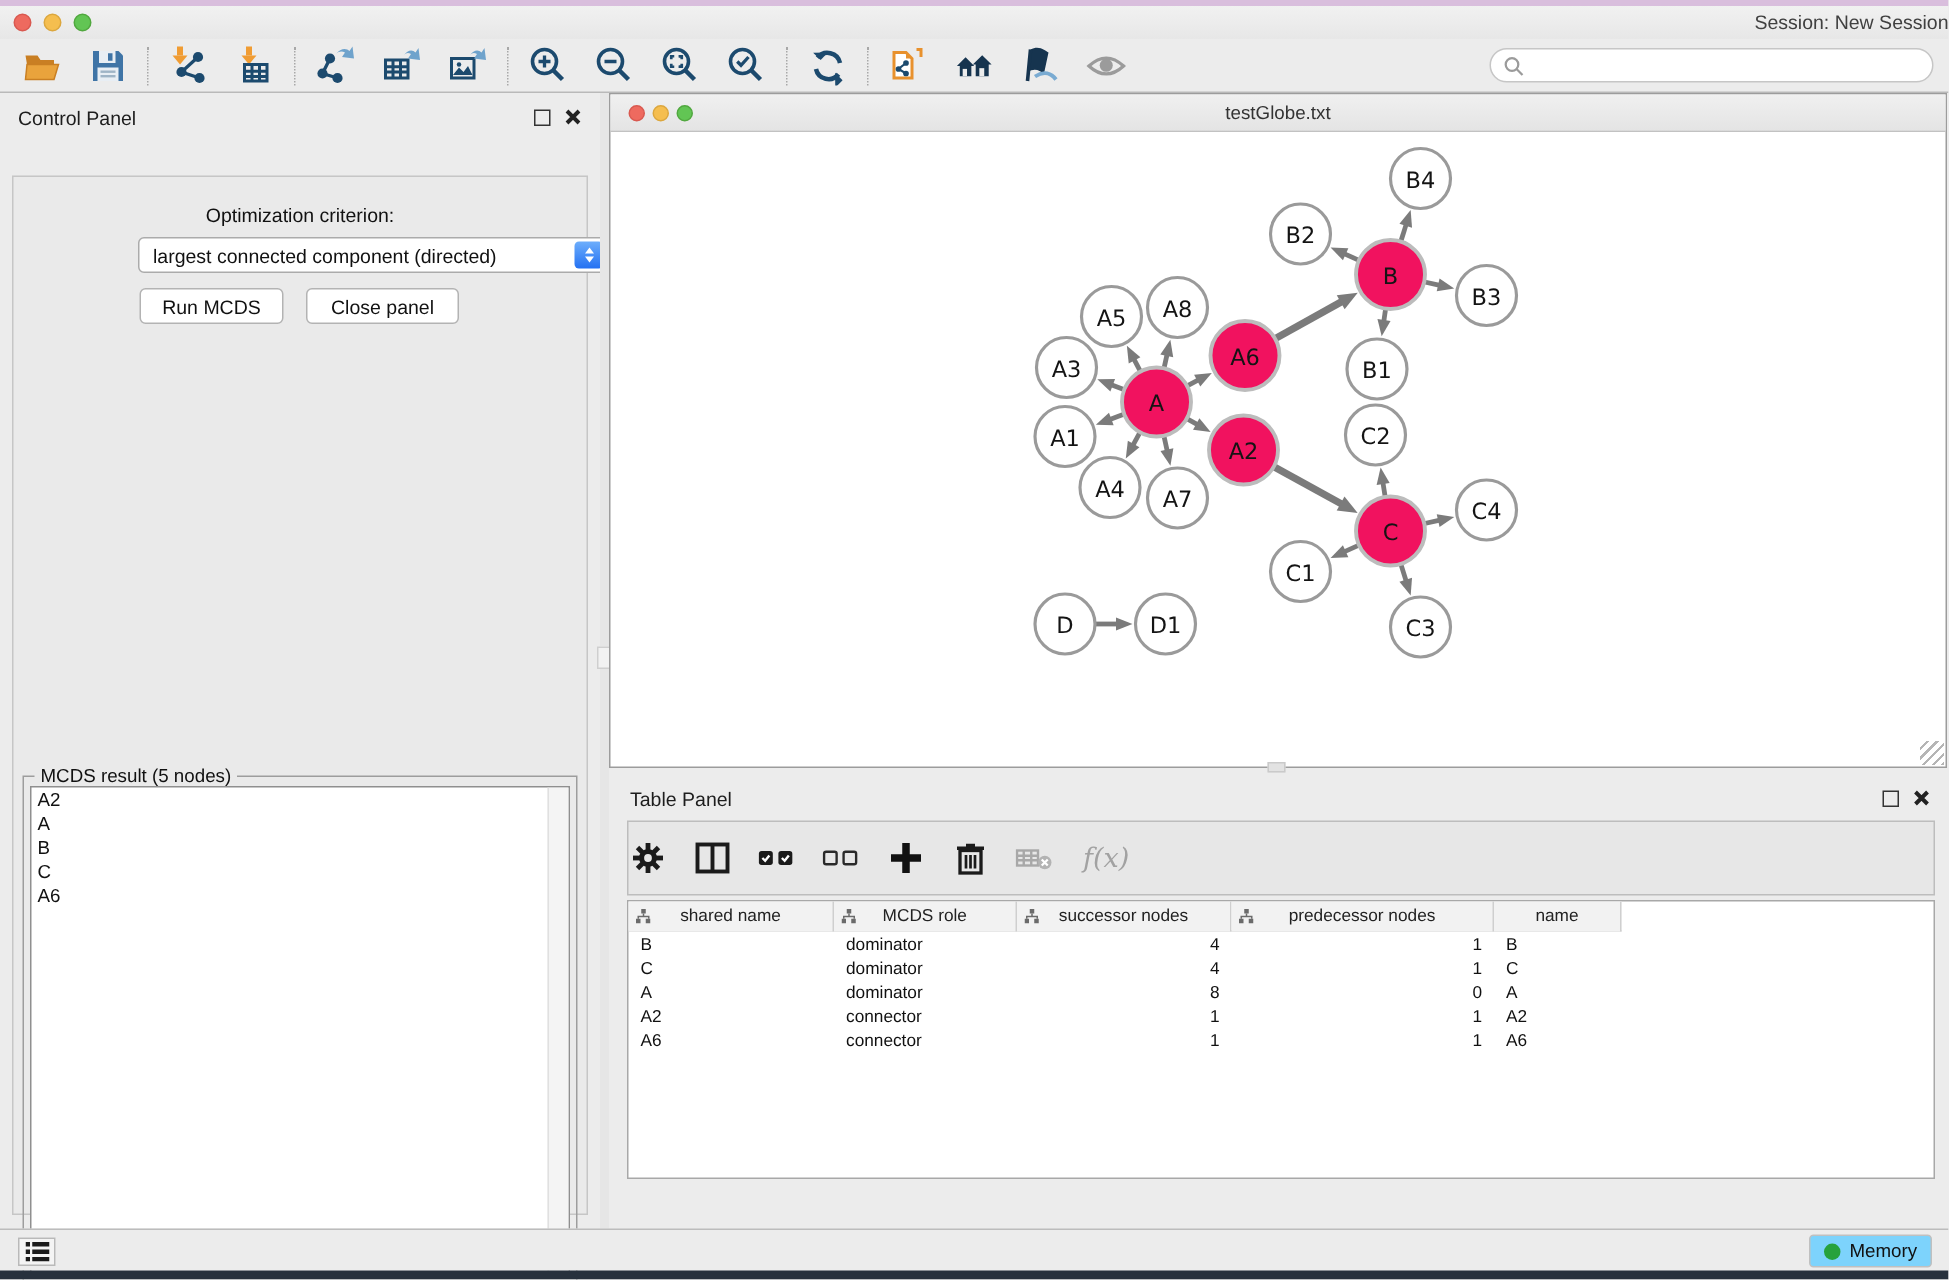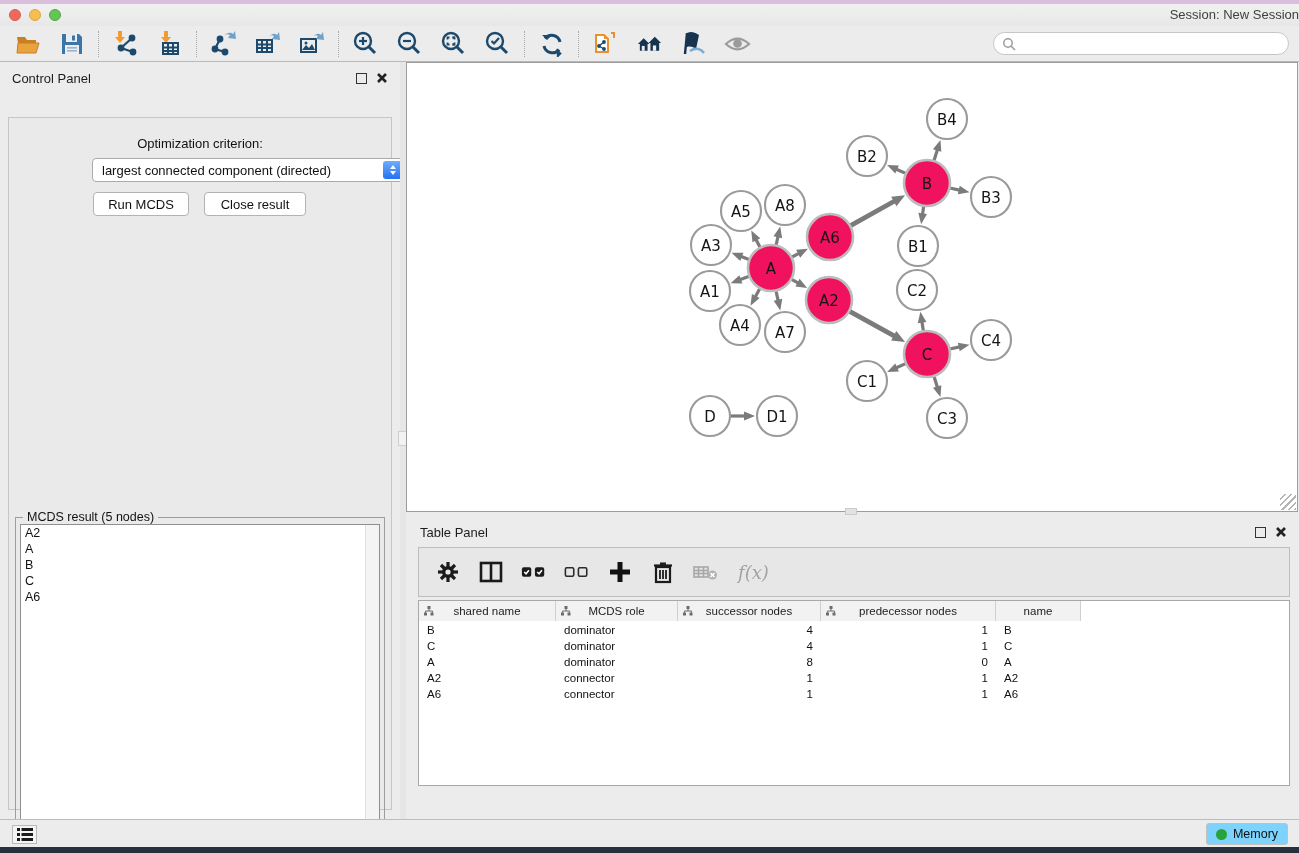--- a/index.html
+++ b/index.html
@@ -67,21 +67,21 @@
   #net-title { width:100%; text-align:center; font-size:12.5px; color:#333; line-height:25px; }
   #graph-svg { position:absolute; left:0; top:25px; }
   #net-grip { position:absolute; right:1px; bottom:1px; width:16px; height:16px;
     background:repeating-linear-gradient(135deg, transparent 0 3px, #b5b5b5 3px 4.5px); }
   #net-bhandle { position:absolute; left:438px; bottom:-4px; width:12px; height:7px; background:#e2e2e2; border:1px solid #cacaca; }
 
   
   #table-panel { left:406px; top:517px; width:893px; height:302px; background:#ececec; }
   #tp-header { position:absolute; left:14px; top:8px; font-size:13px; color:#1d1d1d; }
   #tp-btns { right:12px; top:9px; }
-  #tp-toolbar { position:absolute; left:12px; top:30px; width:872px; height:50px; background:#e7e7e7; border:1px solid #bdbdbd; display:flex; align-items:center; gap:17px; padding-left:16px; }
+  #tp-toolbar { position:absolute; left:12px; top:30px; width:872px; height:50px; background:#e7e7e7; border:1px solid #bdbdbd; display:flex; align-items:center; gap:17px; }
   .tpt-icon { width:26px; height:26px; display:flex; align-items:center; justify-content:center; }
   #fx-label { font-family:"DejaVu Serif", serif; font-style:italic; font-size:18px; color:#a2a2a2; margin-left:2px; }
 
   #node-table { position:absolute; left:12px; top:83px; width:872px; height:186px; background:#fff; border:1px solid #a8a8a8; }
   #nt-header { position:absolute; left:0; top:0; height:20px; display:flex; border-bottom:1px solid #bdbdbd; }
   .nt-hcell { position:relative; height:20px; background:#f2f2f2; border-right:1px solid #cfcfcf; display:flex; align-items:center; justify-content:center; font-size:11.5px; color:#222; }
   .nt-hcell .tree-ic { position:absolute; left:5px; top:5px; }
   .nt-row { display:flex; height:16px; }
   .nt-cell { font-size:11.5px; color:#111; line-height:16px; padding:0 8px; overflow:hidden; white-space:nowrap; }
   #nt-body { position:absolute; left:0; top:21px; width:100%; }
@@ -287,21 +287,21 @@
   <div id="cp-inner">
     <div id="opt-label">Optimization criterion:</div>
     <div id="criterion-select">
       <span>largest connected component (directed)</span>
       <span id="criterion-stepper">
           <span class="chev-up"></span>
           <span class="chev-dn"></span>
         </span>
     </div>
     <div id="run-btn" class="mac-btn">Run MCDS</div>
-    <div id="close-btn" class="mac-btn">Close result</div>
+    <div id="close-btn" class="mac-btn">Close panel</div>
     <div id="result-group">
       <div id="result-title">MCDS result (5 nodes)</div>
       <div id="result-list">
         <div id="result-items">
             <div class="list-item">A2</div>
             <div class="list-item">A</div>
             <div class="list-item">B</div>
             <div class="list-item">C</div>
             <div class="list-item">A6</div>
           </div>
@@ -309,20 +309,28 @@
       </div>
     </div>
   </div>
 </div>
 
 <div id="v-divider" class="abs">
   <div id="v-handle"></div>
 </div>
 
 <div id="net-window" class="abs">
+  <div id="net-titlebar">
+    <div class="lights">
+      <span class="light red"></span>
+      <span class="light yellow"></span>
+      <span class="light green"></span>
+    </div>
+    <div id="net-title">testGlobe.txt</div>
+  </div>
   <svg id="graph-svg" width="890" height="423">
       <line x1="354.21932491051496" y1="161.41671732997838" x2="348.4381394178113" y2="150.43246489384146" stroke="#7b7b7b" stroke-width="3.2"></line>
       <polygon points="344.2464215223177,142.46820089240362 353.2632724619573,150.1530170341419 345.47599210499584,154.25158564306895" fill="#7b7b7b"></polygon>
       <line x1="368.5555396141918" y1="159.500071736137" x2="371.2751558076217" y2="147.26179886570256" stroke="#7b7b7b" stroke-width="3.2"></line>
       <polygon points="373.22752992798956,138.47611532404696 375.1365179567938,150.16866700047254 366.54607182717496,148.25967897166836" fill="#7b7b7b"></polygon>
       <line x1="344.39133153665693" y1="172.4833437557185" x2="332.94612963636354" y2="168.09601636060603" stroke="#7b7b7b" stroke-width="3.2"></line>
       <polygon points="324.5424145806451,164.87459225591394 336.3885403221504,164.7034054677419 333.2387034197848,172.92037129999994" fill="#7b7b7b"></polygon>
       <line x1="344.35035698573034" y1="187.4088817922656" x2="332.0066158782075" y2="192.0630792590365" stroke="#7b7b7b" stroke-width="3.2"></line>
       <polygon points="323.5853403006634,195.23831431286462 332.3256733135681,187.24040340916423 335.4303475884222,195.4745395294296" fill="#7b7b7b"></polygon>
       <line x1="353.96678911489033" y1="198.44816195004034" x2="347.81093035420946" y2="209.7669990261309" stroke="#7b7b7b" stroke-width="3.2"></line>

